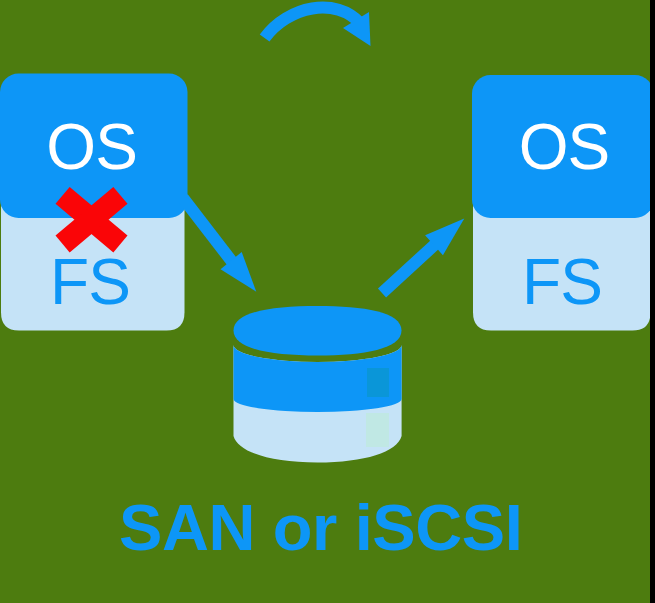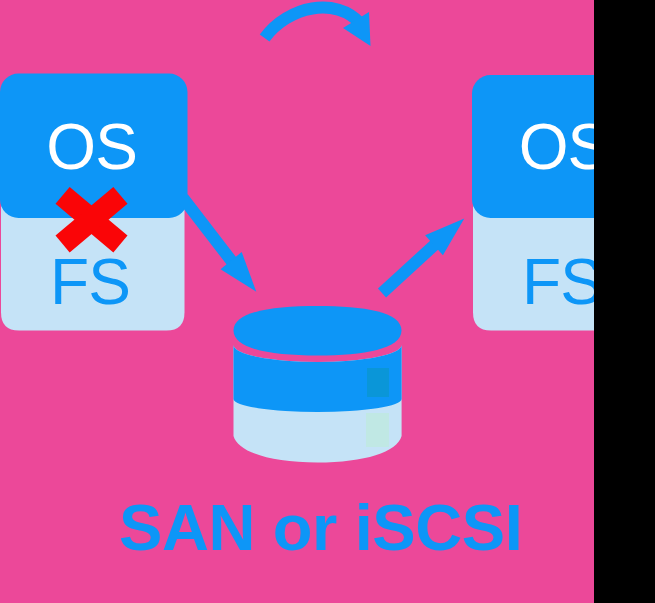--- a/index.html
+++ b/index.html
@@ -1,16 +1,16 @@
 <!DOCTYPE html>
 <html><head>
 <meta charset="utf-8">
 <style>
 html,body{margin:0;padding:0;background:#000;}
-#c{position:relative;width:594px;height:603px;background:#ec4899;overflow:hidden;
+#c{position:relative;width:650px;height:603px;background:#4d7c0f;overflow:hidden;
    font-family:"Liberation Sans",sans-serif;}
 svg{position:absolute;left:0;top:0;}
 </style>
 </head>
 <body>
 <div id="c">
 <svg width="655" height="603" viewBox="0 0 655 603">
 
   <path d="M1,207.5 Q1,197.5 11,197.5 H174.5 Q184.5,197.5 184.5,207.5 V312.5 Q184.5,330.5 166.5,330.5 H19 Q1,330.5 1,312.5 Z" fill="#C5E3F7"></path>
 

